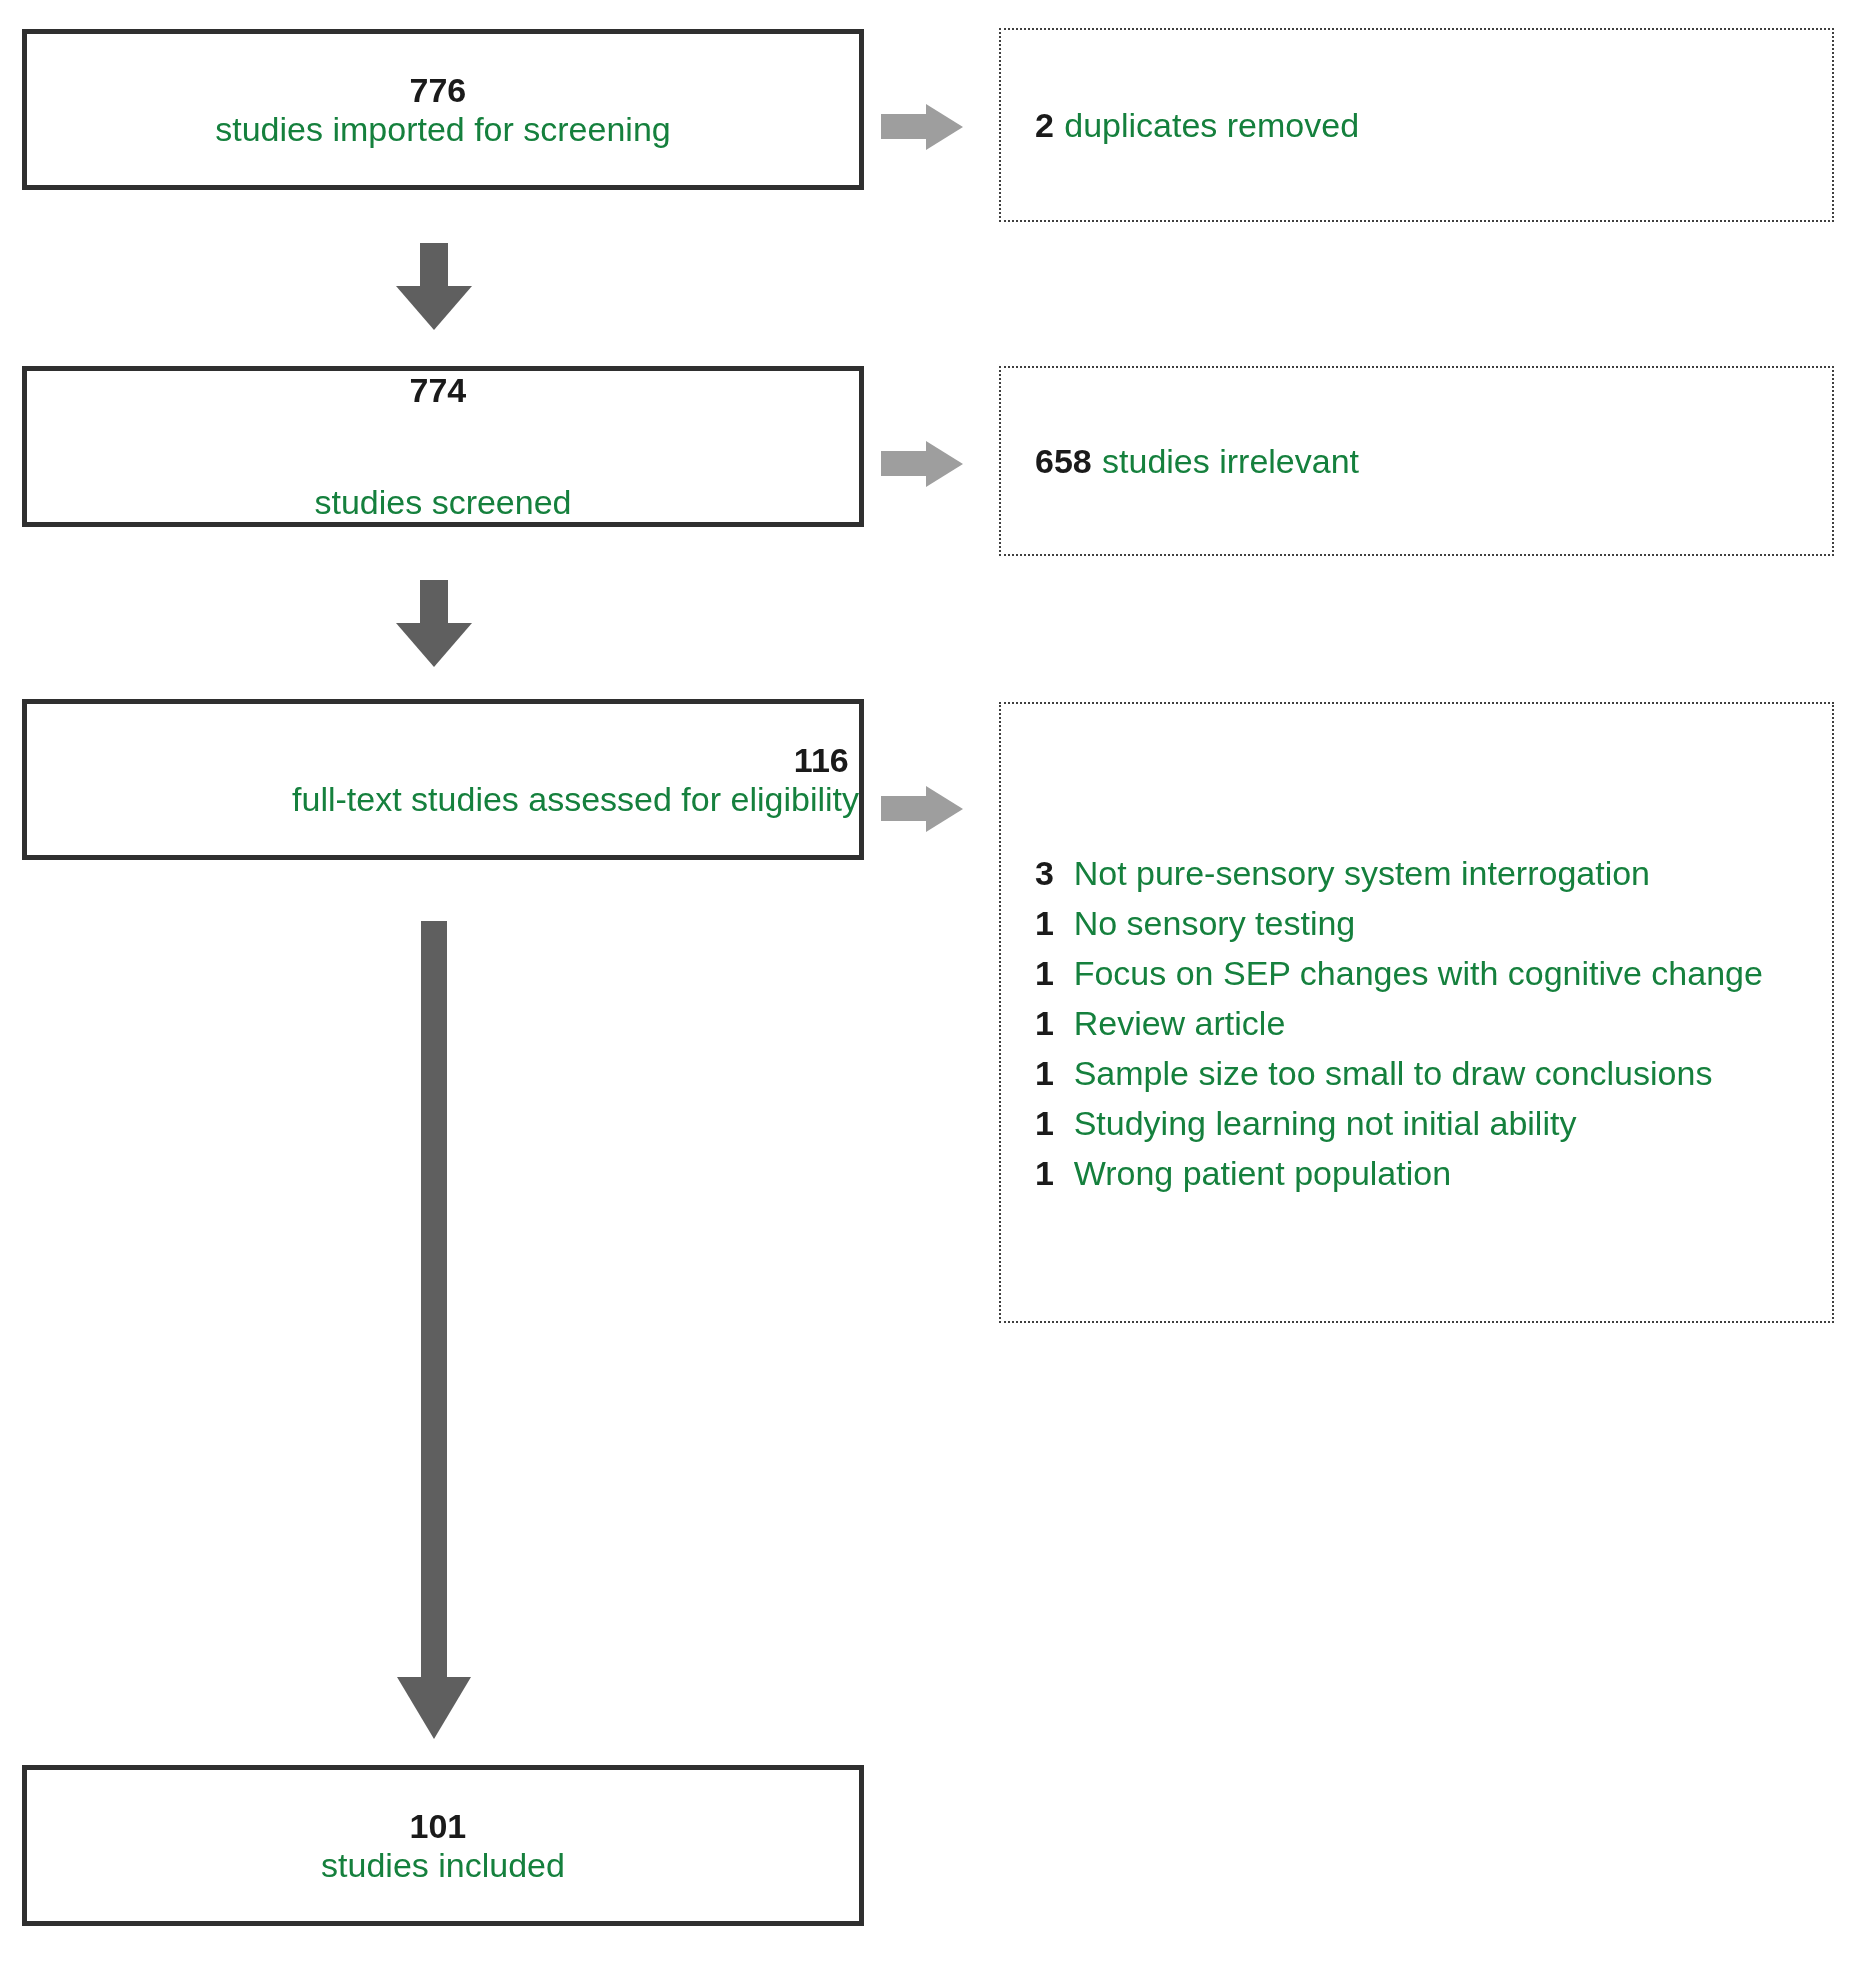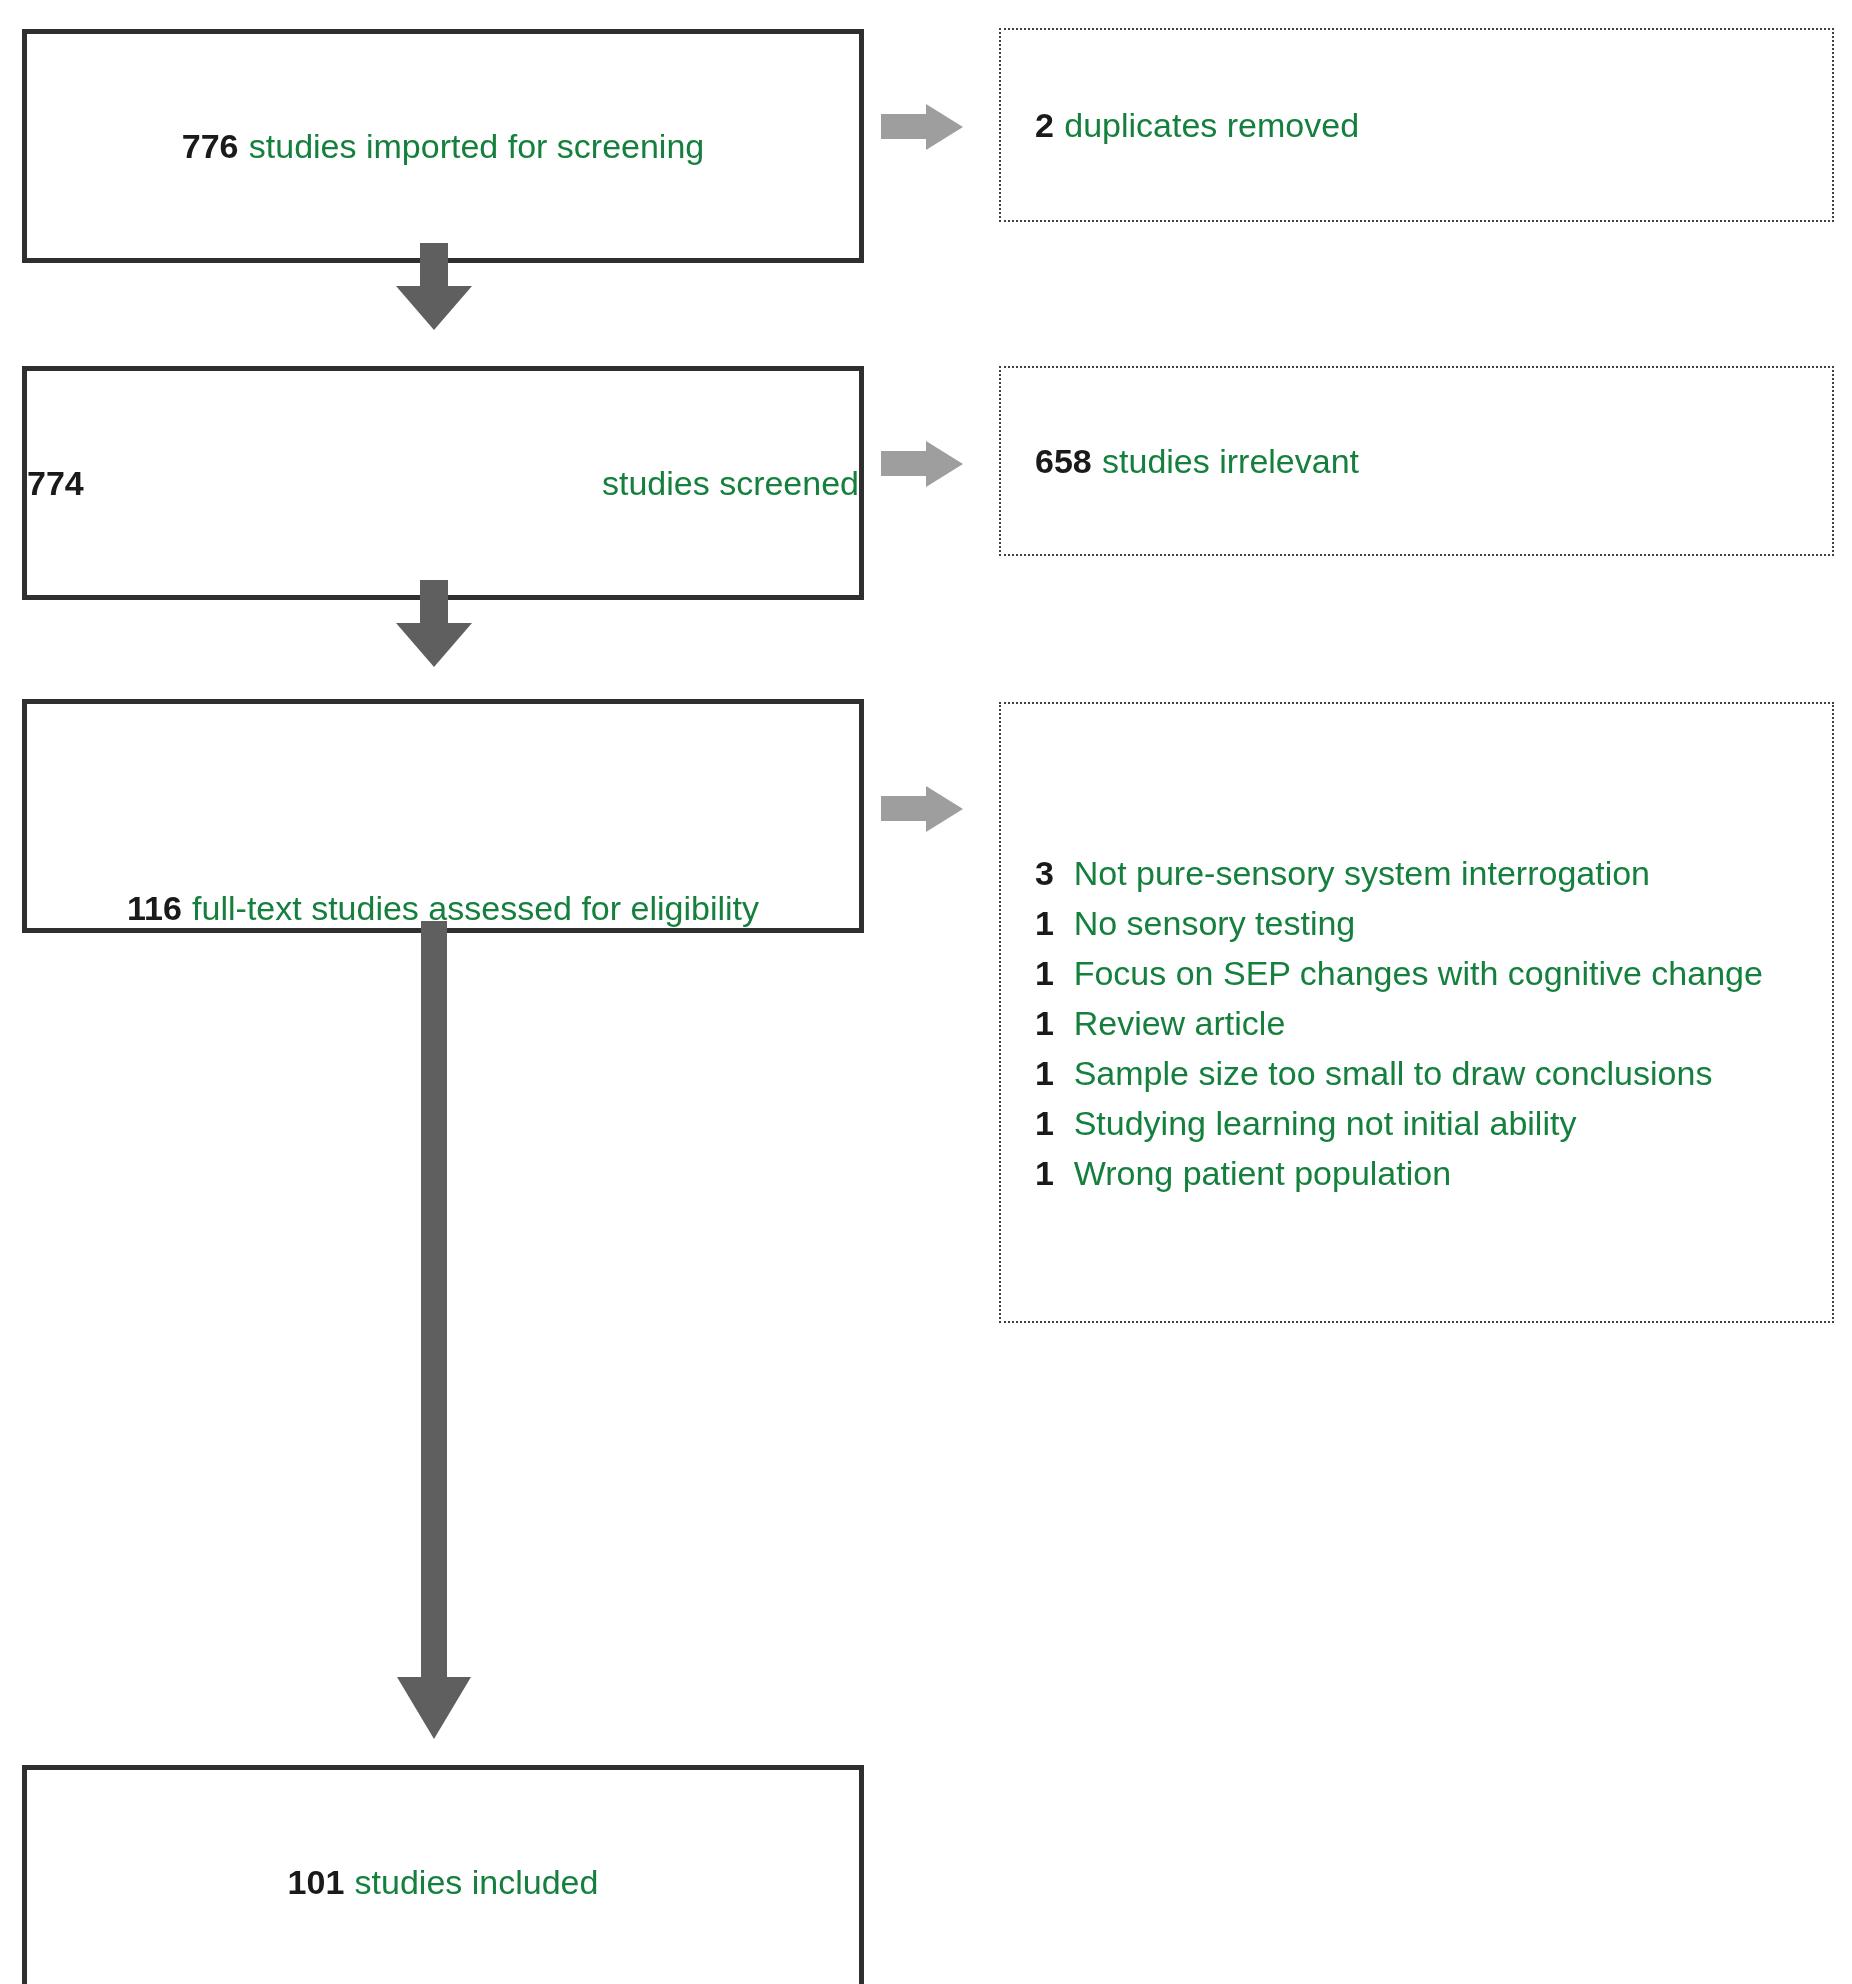--- a/index.html
+++ b/index.html
@@ -16,28 +16,29 @@
     font-size: 34px;
     color: #8a8a8a;
     overflow: hidden;
   }
 
   
   .main-box {
     position: absolute;
     left: 22px;
     width: 842px;
-    height: 234px;
+    height: 161px;
     border: 5.1px solid #2f2f2f;
     box-sizing: border-box;
     background: #ffffff;
     display: flex;
     align-items: center;
     justify-content: center;
     white-space: nowrap;
+    flex-direction: column;
   }
   .side-box {
     position: absolute;
     left: 999px;
     width: 835px;
     border: 2.9px dotted #3f3f3f;
     box-sizing: border-box;
     background: #ffffff;
   }
   .side-note {

